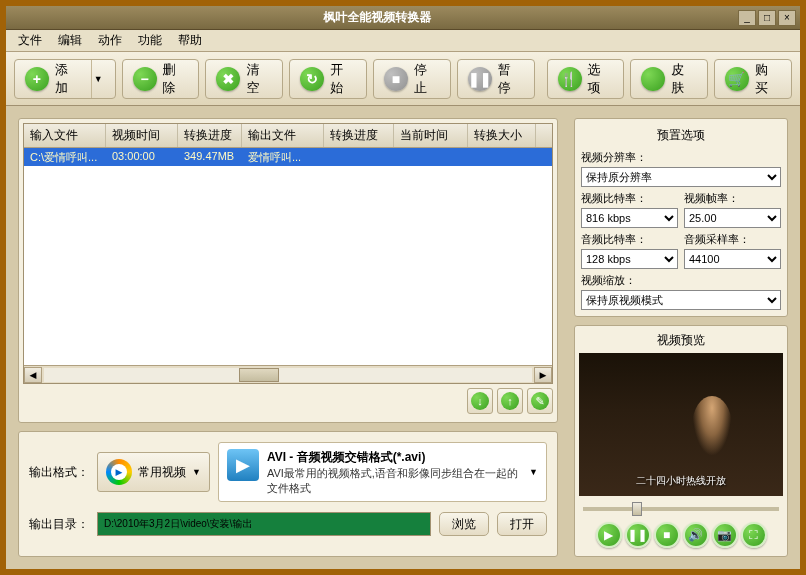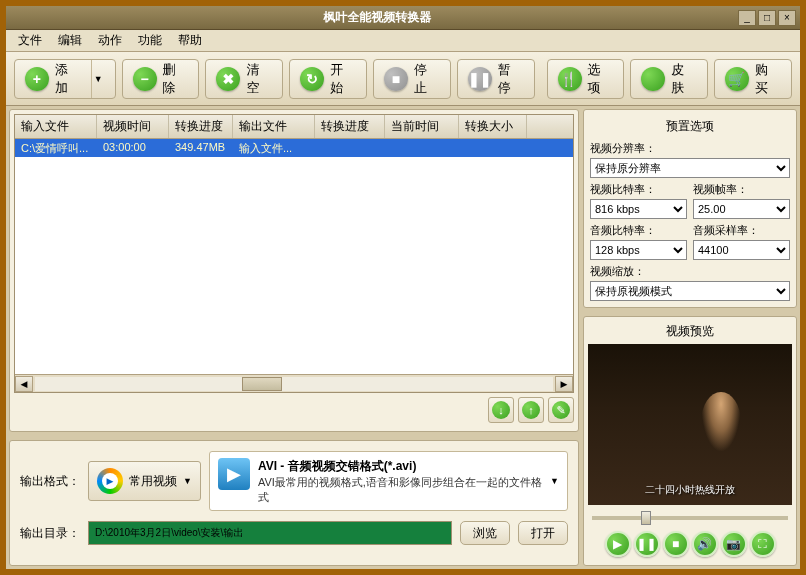--- a/index.html
+++ b/index.html
@@ -12,21 +12,21 @@
 .title-btn { width: 18px; height: 16px; background: #c8bda0; border: 1px solid #7a6a42; font-size: 10px; text-align: center; line-height: 14px; cursor: pointer; }
 .menubar { height: 22px; background: #e8e0c8; border-bottom: 1px solid #b0a080; display: flex; align-items: center; padding-left: 4px; }
 .menu-item { padding: 2px 8px; font-size: 12px; cursor: pointer; }
 .toolbar { height: 54px; background: linear-gradient(#f5f0e0, #e0d5b8); border-bottom: 1px solid #a09070; display: flex; align-items: center; padding: 6px 8px; gap: 6px; }
 .tool-btn { height: 40px; background: linear-gradient(#f8f5ea, #e5dcc5); border: 1px solid #b5a888; border-radius: 4px; display: flex; align-items: center; padding: 0 10px; gap: 6px; cursor: pointer; font-size: 13px; }
 .tool-icon { width: 24px; height: 24px; border-radius: 50%; display: flex; align-items: center; justify-content: center; color: #fff; font-size: 14px; font-weight: bold; }
 .green-icon { background: radial-gradient(circle at 30% 30%, #7ed855, #3aa020); box-shadow: 0 1px 2px rgba(0,0,0,0.3); }
 .gray-icon { background: radial-gradient(circle at 30% 30%, #c0c0c0, #909090); box-shadow: 0 1px 2px rgba(0,0,0,0.3); }
 .dropdown-arrow { width: 14px; height: 38px; border-left: 1px solid #c5b898; display: flex; align-items: center; justify-content: center; font-size: 9px; margin-left: 4px; }
 .tool-spacer { flex: 1; }
-.main-area { flex: 1; display: flex; padding: 3px; gap: 4px; }
+.main-area { flex: 1; display: flex; padding: 12px; gap: 16px; }
 .left-col { flex: 1; display: flex; flex-direction: column; gap: 8px; }
 .right-col { width: 214px; display: flex; flex-direction: column; gap: 8px; }
 .panel { background: #f5f0e0; border: 1px solid #b5a888; border-radius: 3px; padding: 6px; }
 .table-panel { flex: 1; display: flex; flex-direction: column; background: #fff; border: 1px solid #a09070; }
 .table-head { display: flex; background: linear-gradient(#f0ece0, #dcd4bc); border-bottom: 1px solid #b0a080; }
 .th { padding: 3px 6px; font-size: 12px; border-right: 1px solid #c5bda5; white-space: nowrap; overflow: hidden; }
 .table-body { flex: 1; background: #fff; overflow: hidden; }
 .table-row { display: flex; height: 18px; }
 .table-row.selected { background: #2b6cd8; color: #fef9c3; }
 .td { padding: 2px 6px; font-size: 11px; border-right: 1px solid transparent; white-space: nowrap; overflow: hidden; }
@@ -143,21 +143,21 @@
             <div class="th col-3">输出文件</div>
             <div class="th col-4">转换进度</div>
             <div class="th col-5">当前时间</div>
             <div class="th col-6">转换大小</div>
           </div>
           <div class="table-body">
             <div class="table-row selected">
               <div class="td col-0">C:\爱情呼叫...</div>
               <div class="td col-1">03:00:00</div>
               <div class="td col-2">349.47MB</div>
-              <div class="td col-3">输入文件...</div>
+              <div class="td col-3">爱情呼叫...</div>
               <div class="td col-4"></div>
               <div class="td col-5"></div>
               <div class="td col-6"></div>
             </div>
           </div>
           <div class="scrollbar-h">
             <div class="scroll-btn">◀</div>
             <div class="scroll-track">
                 <div class="scroll-thumb"></div>
               </div>

